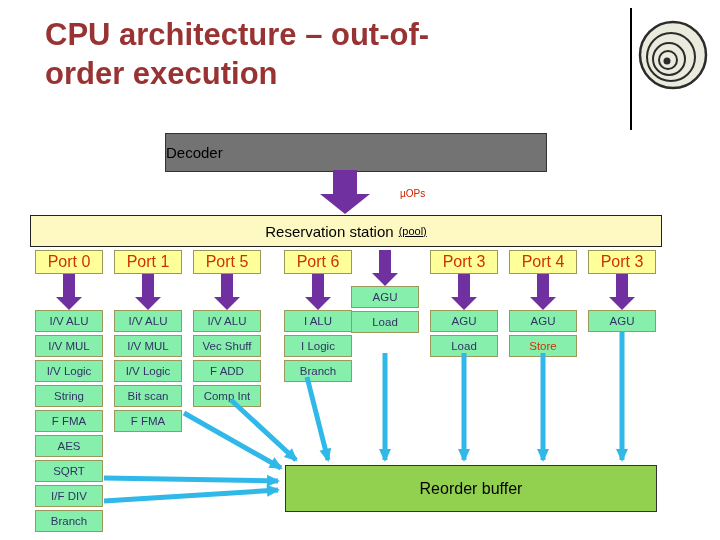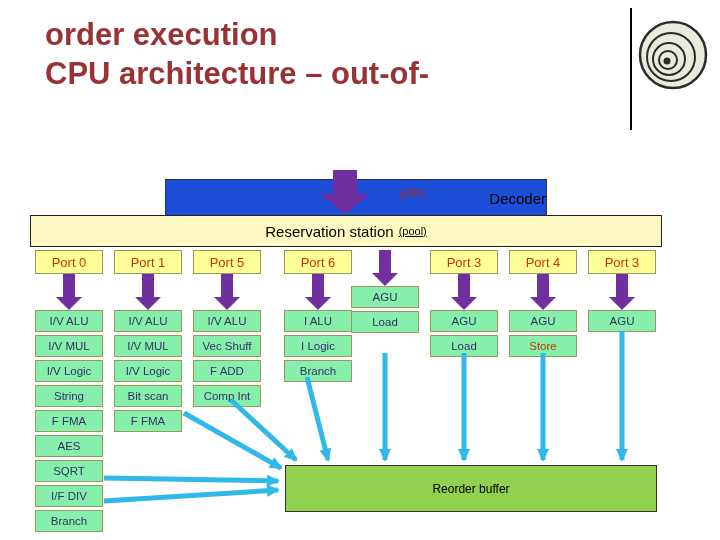--- a/index.html
+++ b/index.html
@@ -9,66 +9,66 @@
     font-family: "Liberation Sans", sans-serif;
   }
   .title {
     position: absolute; left: 45px; top: 16px;
     font-size: 31px; font-weight: bold; color: #993333; line-height: 1.25;
   }
   .vline { position: absolute; left: 630px; top: 8px; width: 2px; height: 122px; background: #000; }
   .snail { position: absolute; left: 632px; top: 14px; }
   .decoder {
     position: absolute; left: 165px; top: 133px; width: 380px; height: 37px;
-    background: #1d4ed8; border: 1px solid #333;
-    display: flex; align-items: center; justify-content: flex-end;
-    font-size: 15px; color: #000; margin-top: 46px;
+    background: #737373; border: 1px solid #333;
+    display: flex; align-items: center; justify-content: flex-start;
+    font-size: 15px; color: #000;
   }
   .uops { position: absolute; left: 400px; top: 188px; font-size: 10px; color: #CC2200; }
   .station {
     position: absolute; left: 30px; top: 215px; width: 630px; height: 30px;
     background: #fef9c3; border: 1px solid #222;
     display: flex; align-items: center; justify-content: center;
     font-size: 15px; color: #000;
   }
   .station .qual { font-size: 11px; margin-left: 5px; text-decoration: underline; }
   .ports-area { position: absolute; left: 0; top: 0; width: 720px; height: 540px; }
   .port-col { position: absolute; top: 250px; width: 68px; }
   .port-header {
     height: 22px; background: #FFFF99; border: 1px solid #99995c;
-    color: #CC3300; font-size: 13px;
+    color: #CC3300; font-size: 16px;
     display: flex; align-items: center; justify-content: center;
   }
   .col-arrow { height: 36px; display: flex; flex-direction: column; align-items: center; }
   .col-arrow .shaft { width: 12px; flex: 1; background: #7030A0; }
   .col-arrow .head {
     width: 0; height: 0;
     border-left: 13px solid transparent; border-right: 13px solid transparent;
     border-top: 13px solid #7030A0;
   }
   .unit-box {
     height: 20px; margin-bottom: 3px; background: #86efac; border: 1px solid #99995c;
     color: #333366; font-size: 11.5px;
     display: flex; align-items: center; justify-content: center;
   }
   .unit-box.hl { color: #CC3300; }
   .rob {
     position: absolute; left: 285px; top: 465px; width: 370px; height: 45px;
     background: #92D050; border: 1px solid #333; z-index: 1;
     display: flex; align-items: center; justify-content: center;
-    font-size: 12px; color: #000;
+    font-size: 16px; color: #000;
   }
   .overlay { position: absolute; left: 0; top: 0; z-index: 4; pointer-events: none; }
 </style>
 </head>
 <body>
 
 <div class="title">
+  <div>CPU architecture – out-of-</div>
   <div>order execution</div>
-  <div>CPU architecture – out-of-</div>
 </div>
 
 <div class="vline"></div>
 
 <svg class="snail" width="82" height="82" viewBox="0 0 82 82">
   <circle cx="41" cy="41" r="33" fill="#EBEBDD" stroke="#2b2b2b" stroke-width="2.5"></circle>
   <circle cx="39" cy="43" r="24" fill="none" stroke="#2b2b2b" stroke-width="2"></circle>
   <circle cx="37" cy="45" r="16" fill="none" stroke="#2b2b2b" stroke-width="2"></circle>
   <circle cx="36" cy="46" r="9" fill="none" stroke="#2b2b2b" stroke-width="2"></circle>
   <circle cx="35" cy="47" r="3.5" fill="#2b2b2b"></circle>

